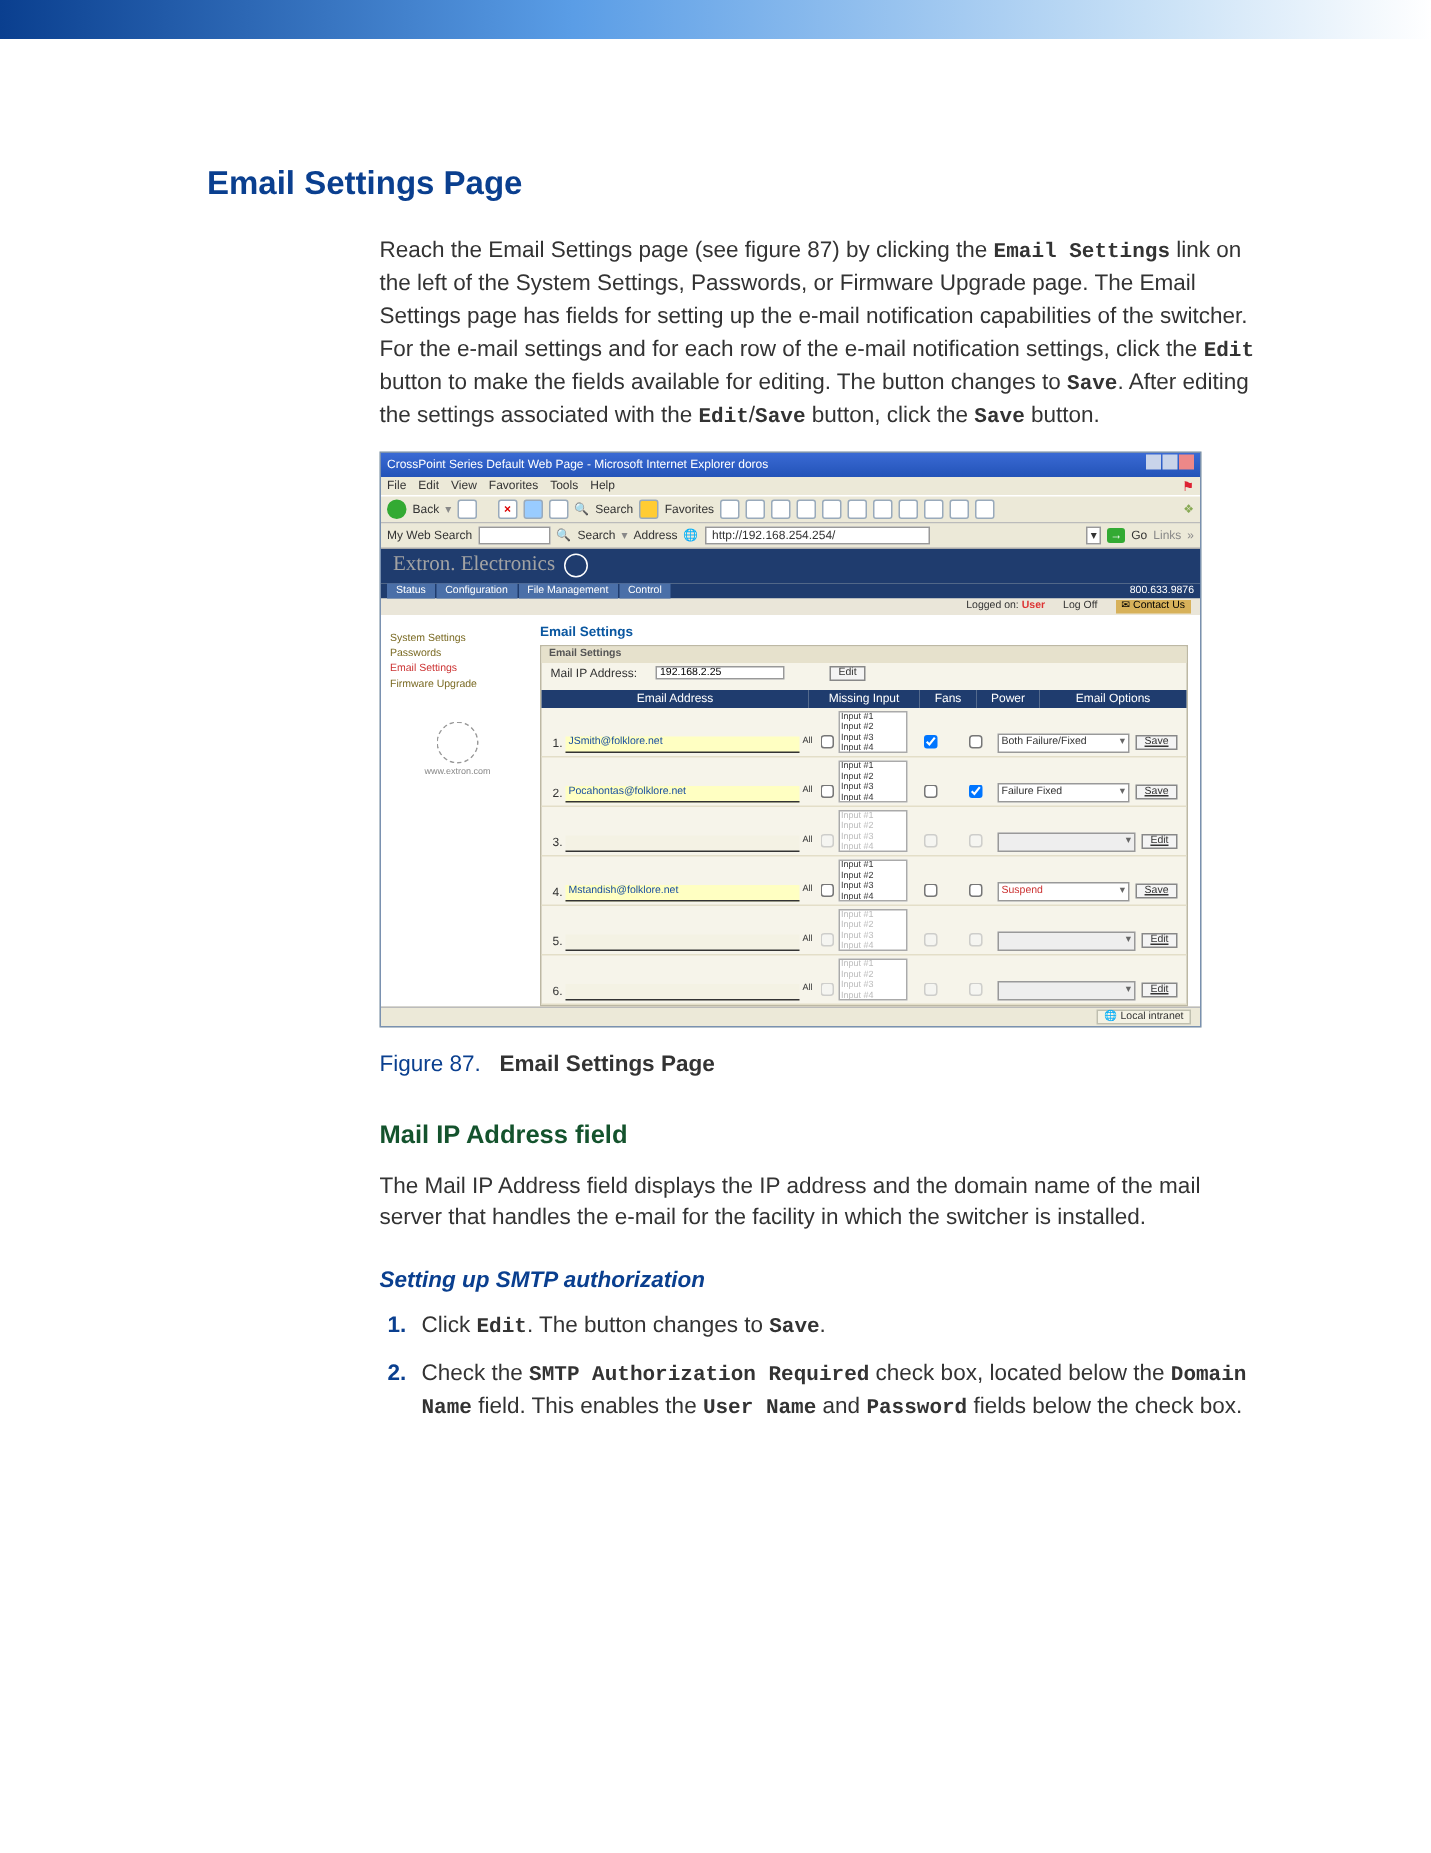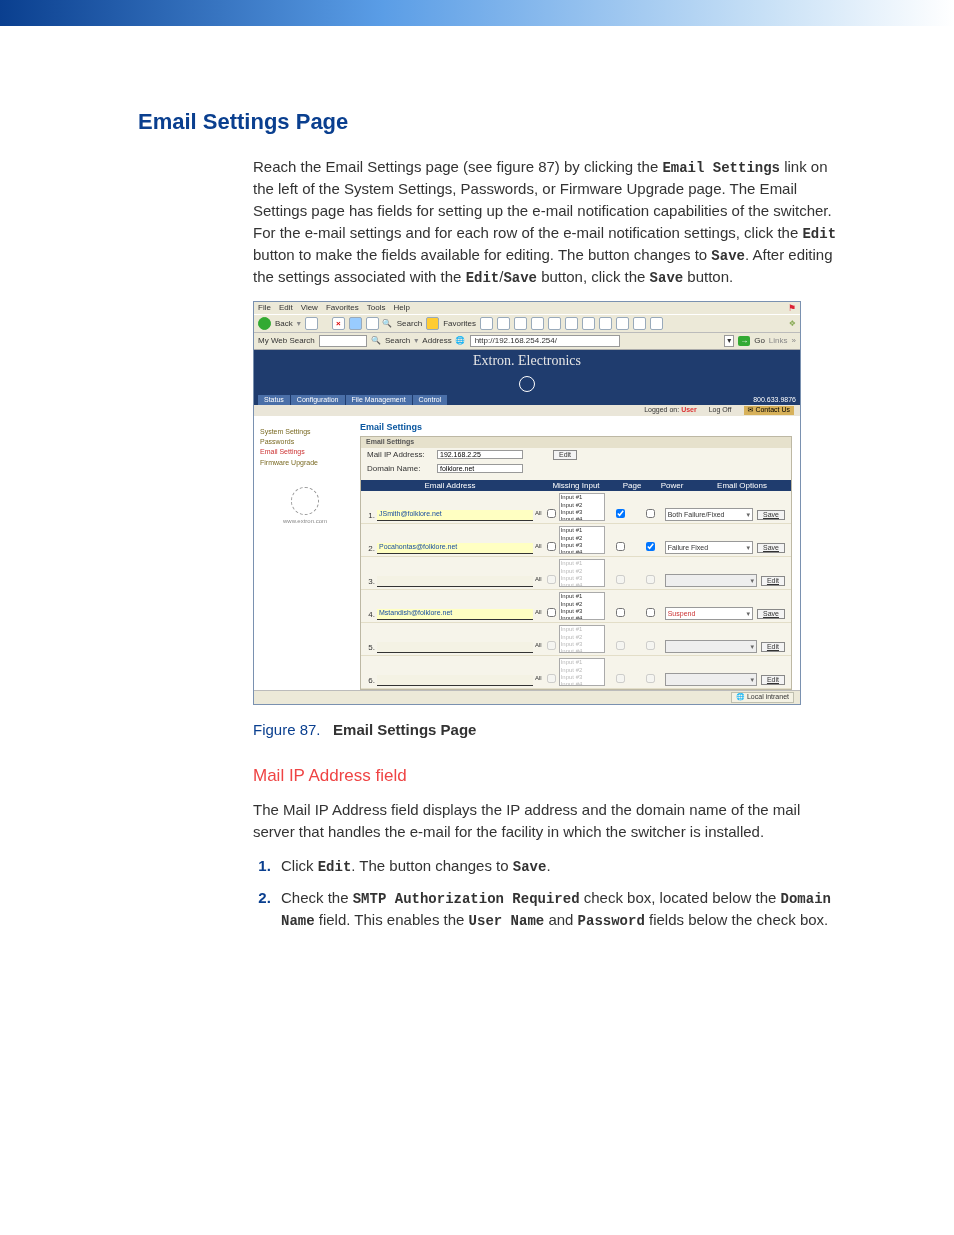--- a/index.html
+++ b/index.html
@@ -21,23 +21,23 @@
     padding: 80px 110px 60px 138px;
     box-sizing: border-box;
   }
   h1.section {
     color: #0a3f8f;
     font-size: 22px;
     font-weight: bold;
     margin: 0 0 18px 0;
   }
   h2.sub {
-    color: #ef4444;
+    color: #14532d;
     font-size: 17px;
-    font-weight: normal;
+    font-weight: bold;
     margin: 24px 0 10px 0;
   }
   h3.subsub {
     color: #0a3f8f;
     font-size: 15px;
     font-style: italic;
     font-weight: bold;
     margin: 20px 0 8px 0;
   }
   .body-col {
@@ -127,25 +127,25 @@
     padding: 2px 4px;
     border-bottom: 1px solid #aaa;
     display: flex; align-items: center; gap: 4px;
   }
   .shot .ie-addr .searchbox { background:#fff; border:1px solid #999; padding:0 40px 0 4px; color:#888; }
   .shot .ie-addr .addrbox { background:#fff; border:1px solid #999; padding:0 4px; flex:0 0 140px; }
   .shot .ie-addr .go { background:#3a3; color:#fff; padding:0 2px; border-radius:2px; }
 
   .shot .brandbar {
     background: #1f3c6e;
-    color: #e5e5e5;
+    color: #a3a3a3;
     padding: 3px 8px;
     font-family: Georgia, serif;
     font-size: 14px;
-    display: flex; align-items: center; gap: 6px; flex-direction: column;
+    display: flex; align-items: center; gap: 6px;
   }
   .shot .brandbar .swirl {
     width: 14px; height: 14px; border: 1px solid #fff; border-radius: 50%;
     display:inline-block;
   }
   .shot .tabsbar {
     background: #1f3c6e;
     padding: 0 4px;
     display: flex; gap: 1px;
   }
@@ -252,20 +252,24 @@
 <div class="page">
 
   <h1 class="section">Email Settings Page</h1>
 
   <div class="body-col">
     <p>
       <span>Reach the Email Settings page (see figure 87) by clicking the </span><span class="mono">Email Settings</span><span> link on the left of the System Settings, Passwords, or Firmware Upgrade page. The Email Settings page has fields for setting up the e-mail notification capabilities of the switcher. For the e-mail settings and for each row of the e-mail notification settings, click the </span><span class="mono">Edit</span><span> button to make the fields available for editing. The button changes to </span><span class="mono">Save</span><span>. After editing the settings associated with the </span><span class="mono">Edit</span><span>/</span><span class="mono">Save</span><span> button, click the </span><span class="mono">Save</span><span> button.</span>
     </p>
 
     <div class="shot">
+      <div class="titlebar">
+        <span>CrossPoint Series Default Web Page - Microsoft Internet Explorer doros</span>
+        <span class="winbtns"><span></span><span></span><span></span></span>
+      </div>
       <div class="menubar">
         <span>File</span>
         <span>Edit</span>
         <span>View</span>
         <span>Favorites</span>
         <span>Tools</span>
         <span>Help</span>
         <span class="flag">⚑</span>
       </div>
       <div class="ie-toolbar">
@@ -343,29 +347,25 @@
         <div class="main">
           <div class="panetitle">Email Settings</div>
           <div class="settingsbox">
             <div class="hdr">Email Settings</div>
             <div class="row">
               <label>Mail IP Address:</label>
               <input class="txt" value="192.168.2.25" style="">
               <span style="width:18px"></span>
               <span class="btn">Edit</span>
             </div>
-            <div class="row">
-              <label>Domain Name:</label>
-              <input class="txt" value="folklore.net" style="">
-            </div>
 
             <div class="tblhdr">
               <div class="c addr">Email Address</div>
               <div class="c miss">Missing Input</div>
-              <div class="c fans">Page</div>
+              <div class="c fans">Fans</div>
               <div class="c pow">Power</div>
               <div class="c opt">Email Options</div>
             </div>
 
             <div id="rows-container">
                 <div class="erow">
                   <div class="rn">1.</div>
                   <div class="addr">
                     <span class="inp">JSmith@folklore.net</span>
                   </div>
@@ -537,20 +537,21 @@
       </div>
     </div>
 
     <p class="caption">
       <span class="fignum">Figure 87.</span>&nbsp;&nbsp;&nbsp;<span class="figtitle">Email Settings Page</span>
     </p>
 
     <h2 class="sub">Mail IP Address field</h2>
     <p>The Mail IP Address field displays the IP address and the domain name of the mail server that handles the e-mail for the facility in which the switcher is installed.</p>
 
+    <h3 class="subsub">Setting up SMTP authorization</h3>
 
     <ol class="steps">
       <li>
         <span>Click </span><span class="mono">Edit</span><span>. The button changes to </span><span class="mono">Save</span><span>.</span>
       </li>
       <li>
         <span>Check the </span><span class="mono">SMTP Authorization Required</span><span> check box, located below the </span><span class="mono">Domain Name</span><span> field. This enables the </span><span class="mono">User Name</span><span> and </span><span class="mono">Password</span><span> fields below the check box.</span>
       </li>
     </ol>
   </div>

